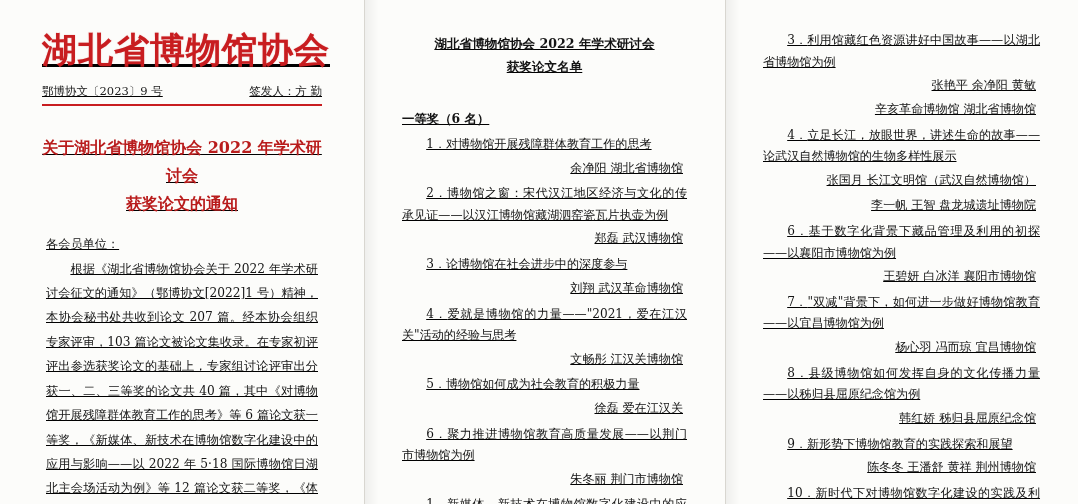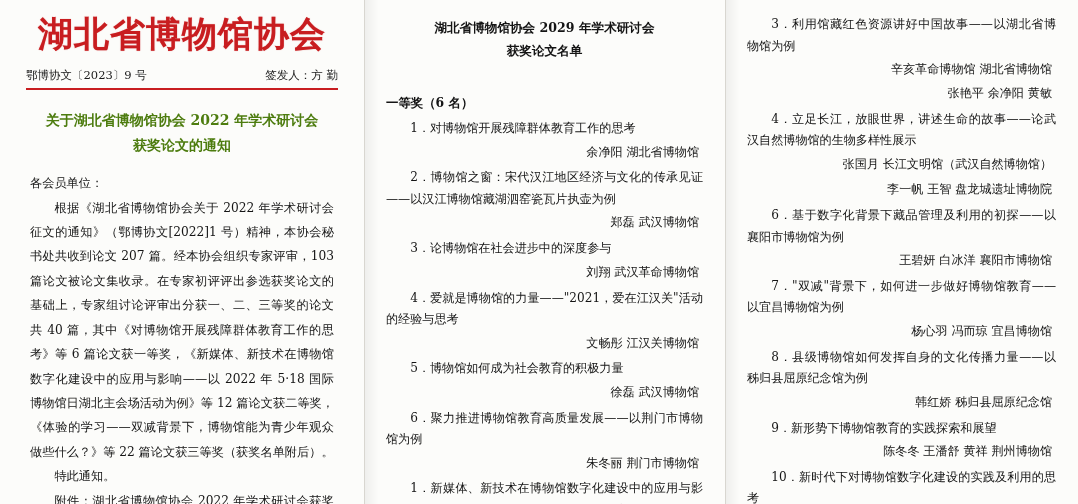--- a/index.html
+++ b/index.html
@@ -30,21 +30,22 @@
     top: 0; bottom: 0;
     width: 14px;
     background: linear-gradient(to right, rgba(0,0,0,0.055), rgba(0,0,0,0));
   }
   .gutter-shadow.s1 { left: 365px; }
   .gutter-shadow.s2 { left: 726px; }
 
   .col {
     position: relative;
     height: 492px;
-    padding: 0;
+    padding: 16px;
+    text-decoration: underline;
   }
   .col1 { width: 364px; }
   .col2 { width: 361px; }
   .col3 { width: 353px; border-radius: 6px; }
 
   
   .letterhead {
     padding: 14px 26px 0 26px;
   }
   .lh-title {
@@ -68,27 +69,27 @@
     font-family: "DejaVu Serif", "Liberation Serif", serif;
   }
   .lh-meta .left { white-space: nowrap; }
   .lh-meta .right { white-space: nowrap; }
   .lh-rule {
     margin-top: 5px;
     height: 2px;
     background: #c81d20;
   }
   .doc-title {
-    margin-top: 18px;
+    margin-top: 28px;
     text-align: center;
     font-family: "DejaVu Serif", "Liberation Serif", serif;
     font-weight: bold;
-    font-size: 14px;
+    font-size: 16px;
     line-height: 1.75;
-    color: #4d7c0f;
+    color: #b91c1c;
   }
   .doc-body {
     margin-top: 14px;
     font-family: "DejaVu Serif", "Liberation Serif", serif;
     font-size: 12.2px;
     line-height: 2.0;
     color: #151515;
     text-align: justify;
     padding: 0 4px;
   }
@@ -157,21 +158,21 @@
       </div>
     </div>
   </div>
 
   <div class="gutter g1"></div>
   <div class="gutter-shadow s1"></div>
 
   <div class="col col2">
     <div class="listpage">
       <div class="list-title">
-        <div>湖北省博物馆协会 2029 年学术研讨会</div>
+        <div>湖北省博物馆协会 2022 年学术研讨会</div>
         <div>获奖论文名单</div>
       </div>
 
       <div class="award-head">一等奖（6 名）</div>
 
       <div class="entry">
         <div class="t">
           <span>1．</span><span>对博物馆开展残障群体教育工作的思考</span>
         </div>
         <div class="author">余净阳  湖北省博物馆</div>
@@ -195,21 +196,21 @@
         <div class="t">
           <span>4．</span><span>爱就是博物馆的力量——"2021，爱在江汉关"活动的经验与思考</span>
         </div>
         <div class="author">文畅彤  江汉关博物馆</div>
       </div>
 
       <div class="entry">
         <div class="t">
           <span>5．</span><span>博物馆如何成为社会教育的积极力量</span>
         </div>
-        <div class="author">徐磊  武汉博物馆</div>
+        <div class="author">徐磊  爱在江汉关</div>
       </div>
 
       <div class="entry">
         <div class="t">
           <span>6．</span><span>聚力推进博物馆教育高质量发展——以荆门市博物馆为例</span>
         </div>
         <div class="author">朱冬丽  荆门市博物馆</div>
       </div>
 
 
@@ -226,22 +227,22 @@
   <div class="gutter g2"></div>
   <div class="gutter-shadow s2"></div>
 
   <div class="col col3">
     <div class="listpage">
 
       <div class="entry">
         <div class="t">
           <span>3．</span><span>利用馆藏红色资源讲好中国故事——以湖北省博物馆为例</span>
         </div>
+        <div class="author">张艳平 余净阳  黄敏</div>
         <div class="author">辛亥革命博物馆  湖北省博物馆</div>
-        <div class="author">张艳平 余净阳  黄敏</div>
       </div>
 
       <div class="entry">
         <div class="t">
           <span>4．</span><span>立足长江，放眼世界，讲述生命的故事——论武汉自然博物馆的生物多样性展示</span>
         </div>
         <div class="author">张国月  长江文明馆（武汉自然博物馆）</div>
       </div>
 
       <div class="entry">

